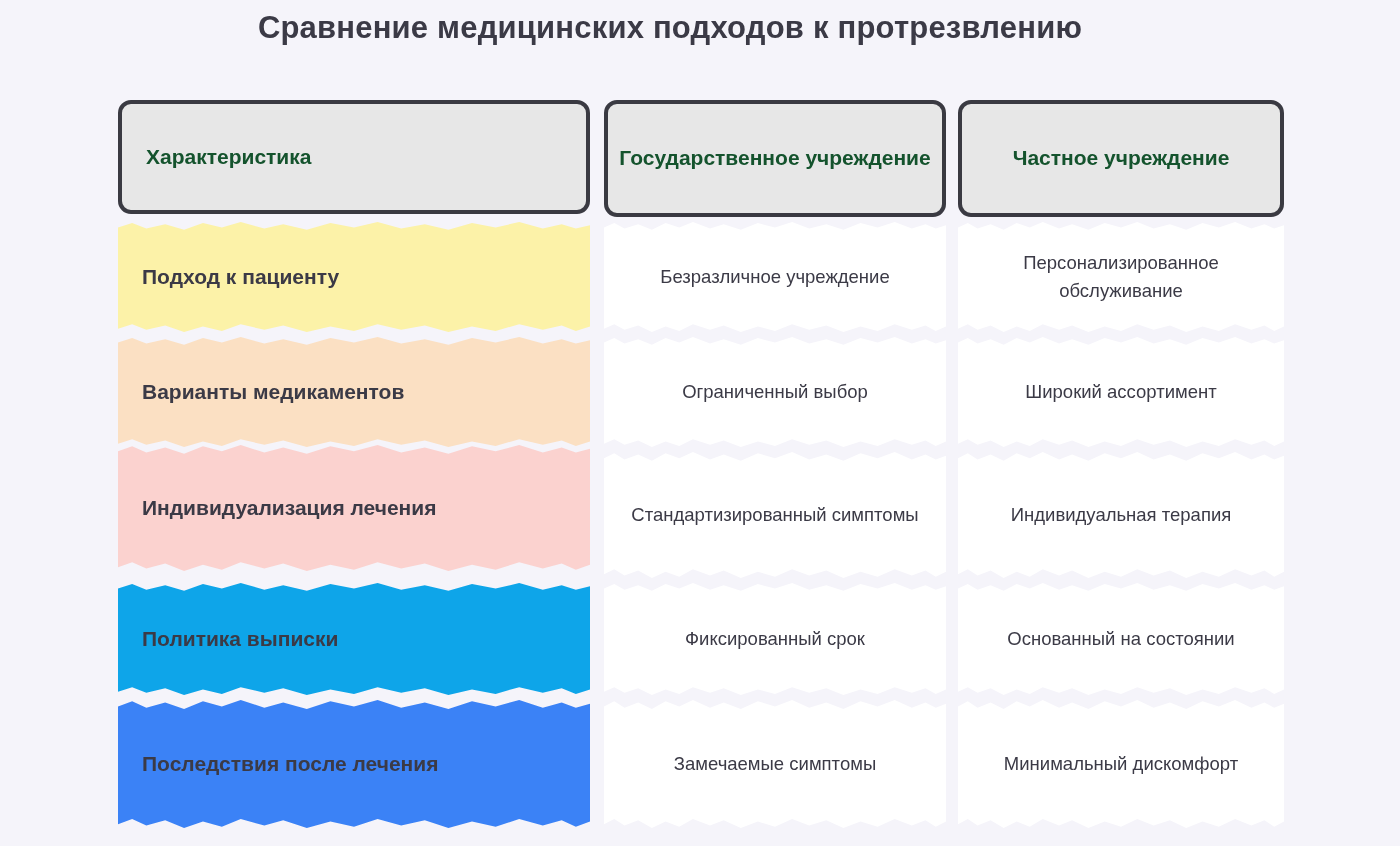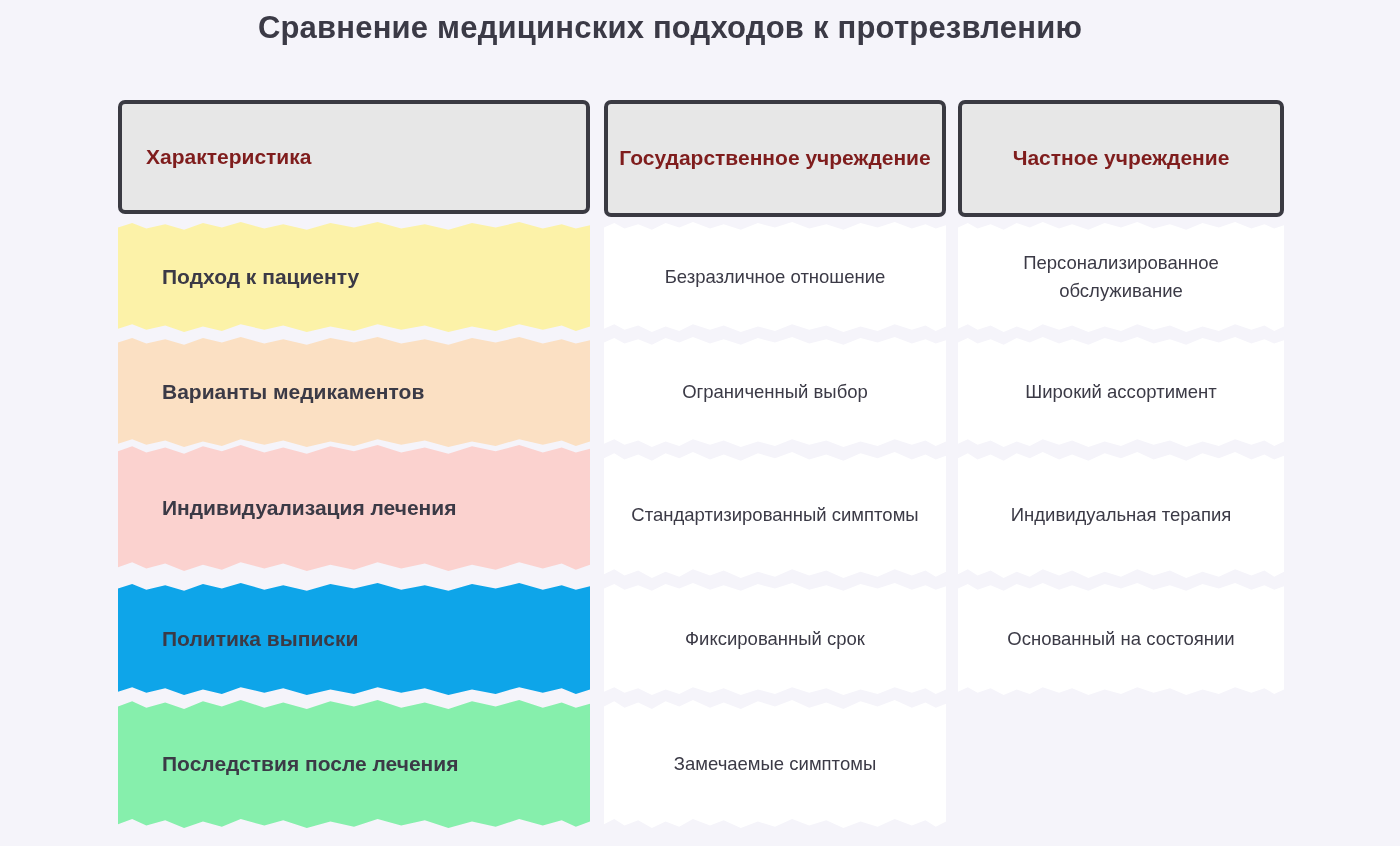--- a/index.html
+++ b/index.html
@@ -40,26 +40,26 @@
   .col-feature   { left: 118px;  width: 472px; }
   .col-public    { left: 604px;  width: 342px; }
   .col-private   { left: 958px;  width: 326px; }
 
   
   .header-cell {
     position: absolute;
     box-sizing: border-box;
     background: #e7e7e7;
     border: 4px solid #3a3a42;
-    border-radius: 7px;
+    border-radius: 13px;
     display: flex;
     align-items: center;
     font-weight: bold;
     font-size: 21px;
-    color: #7f1d1d;
+    color: #14532d;
     line-height: 1.28;
   }
   .header-cell.feature {
     top: 100px;
     height: 114px;
     justify-content: flex-start;
     padding-left: 24px;
   }
   .header-cell.metric {
     top: 100px;
@@ -92,21 +92,21 @@
       75% 95%, 70% 100%, 65% 94%, 60% 98%, 55% 93%, 50% 99%,
       45% 95%, 40% 100%, 35% 94%, 31% 98%, 26% 93%, 22% 99%,
       18% 95%, 14% 100%, 10% 94%, 6% 98%, 3% 93%, 0% 97%
     );
   }
 
   
   .feature-cell {
     display: flex;
     align-items: center;
-    padding-left: 44px;
+    padding-left: 24px;
     padding-right: 34px;
   }
   .feature-label {
     font-weight: bold;
     font-size: 21px;
     color: #3b3a46;
     line-height: 1.45;
   }
 
   
@@ -141,21 +141,21 @@
   </div>
 
   <div class="header-cell metric col-private">
     <span>Частное учреждение</span>
   </div>
 
   <div class="torn feature-cell col-feature" style="top:222px; height:110px; background:#FCF2A8;">
     <span class="feature-label">Подход к пациенту</span>
   </div>
   <div class="torn value-cell col-public" style="top:222px; height:110px;">
-    <span class="value-label">Безразличное отношение</span>
+    <span class="value-label">Безразличное учреждение</span>
   </div>
   <div class="torn value-cell col-private" style="top:222px; height:110px;">
     <span class="value-label">Персонализированное обслуживание</span>
   </div>
 
   <div class="torn feature-cell col-feature" style="top:337px; height:110px; background:#FBE0C3;align-items:center;">
     <span class="feature-label">Варианты медикаментов</span>
   </div>
   <div class="torn value-cell col-public" style="top:337px; height:110px;">
     <span class="value-label">Ограниченный выбор</span>
@@ -177,20 +177,23 @@
   <div class="torn feature-cell col-feature" style="top:583px; height:112px; background:#0ea5e9;">
     <span class="feature-label">Политика выписки</span>
   </div>
   <div class="torn value-cell col-private" style="top:583px; height:112px;">
     <span class="value-label">Основанный на состоянии</span>
   </div>
   <div class="torn value-cell col-public" style="top:583px; height:112px;">
     <span class="value-label">Фиксированный срок</span>
   </div>
 
-  <div class="torn feature-cell col-feature" style="top:700px; height:128px; background:#86efac;">
+  <div class="torn feature-cell col-feature" style="top:700px; height:128px; background:#3b82f6;">
     <span class="feature-label">Последствия после лечения</span>
   </div>
   <div class="torn value-cell col-public" style="top:700px; height:128px;">
     <span class="value-label">Замечаемые симптомы</span>
   </div>
+  <div class="torn value-cell col-private" style="top:700px; height:128px;">
+    <span class="value-label">Минимальный дискомфорт</span>
+  </div>
 
 </div>
 
 </body></html>

